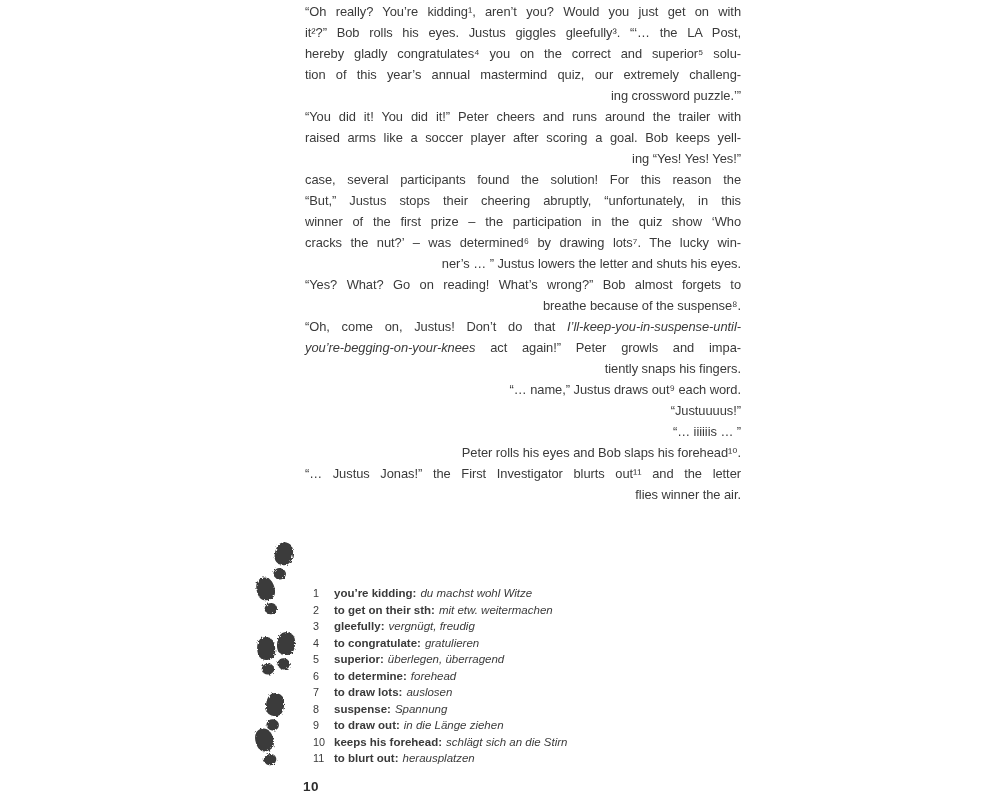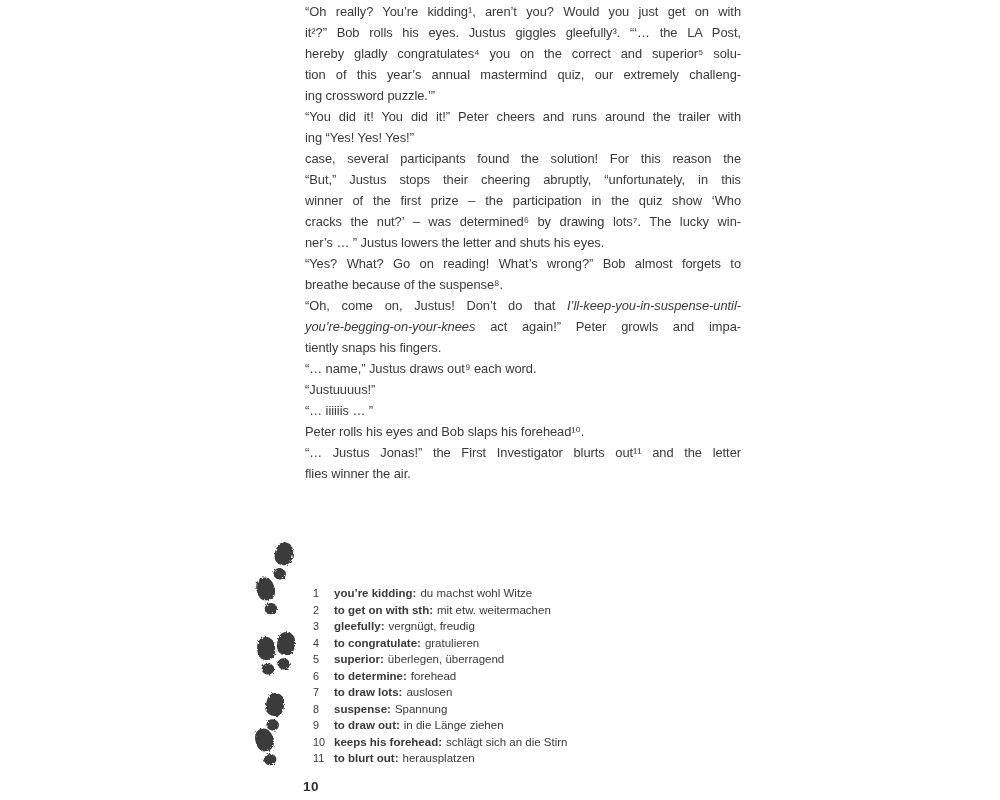--- a/index.html
+++ b/index.html
@@ -23,20 +23,21 @@
     width: 436px;
     color: #3a3a3a;
   }
   .story .line {
     height: 21px;
     line-height: 21px;
     font-size: 12.9px;
     letter-spacing: -0.05px;
     white-space: normal;
     overflow: visible;
+    text-align: right;
   }
   .story .line.j {
     text-align: justify;
     text-align-last: justify;
   }
   .story em {
     font-style: italic;
   }
   
   .footprints {
@@ -68,20 +69,21 @@
     flex: 0 0 21px;
     font-size: 10.8px;
     color: #3a3a3a;
   }
   .vterm {
     font-weight: 700;
   }
   .vtrans {
     font-weight: 400;
     margin-left: 4px;
+    font-style: italic;
   }
   
   .page-number {
     position: absolute;
     left: 303px;
     top: 779px;
     font-size: 13.5px;
     font-weight: 700;
     color: #2e2e2e;
     letter-spacing: 0.5px;
@@ -92,20 +94,21 @@
 
 <div class="page">
 
   <div class="story" id="story" style="color: rgb(58, 58, 58);">
       <div class="line j">“Oh really? You’re kidding¹, aren’t you? Would you just get on with</div>
       <div class="line j">it²?” Bob rolls his eyes. Justus giggles gleefully³. “‘… the LA Post,</div>
       <div class="line j">hereby gladly congratulates⁴ you on the correct and superior⁵ solu-</div>
       <div class="line j">tion of this year’s annual mastermind quiz, our extremely challeng-</div>
       <div class="line">ing crossword puzzle.’”</div>
       <div class="line j">“You did it! You did it!” Peter cheers and runs around the trailer with</div>
+      <div class="line j">raised arms like a soccer player after scoring a goal. Bob keeps yell-</div>
       <div class="line">ing “Yes! Yes! Yes!”</div>
       <div class="line j">case, several participants found the solution! For this reason the</div>
       <div class="line j">“But,” Justus stops their cheering abruptly, “unfortunately, in this</div>
       <div class="line j">winner of the first prize – the participation in the quiz show ‘Who</div>
       <div class="line j">cracks the nut?’ – was determined⁶ by drawing lots⁷. The lucky win-</div>
       <div class="line">ner’s … ” Justus lowers the letter and shuts his eyes.</div>
       <div class="line j">“Yes? What? Go on reading! What’s wrong?” Bob almost forgets to</div>
       <div class="line">breathe because of the suspense⁸.</div>
       <div class="line j">“Oh, come on, Justus! Don’t do that <em>I’ll-keep-you-in-suspense-until-</em></div>
       <div class="line j"><em>you’re-begging-on-your-knees</em> act again!” Peter growls and impa-</div>
@@ -152,21 +155,21 @@
   </svg>
 
   <div class="vocab" id="vocab" style="color: rgb(58, 58, 58);">
       <div class="vrow">
         <span class="vnum">1</span>
         <span class="vterm">you’re kidding:</span>
         <span class="vtrans">du machst wohl Witze</span>
       </div>
       <div class="vrow">
         <span class="vnum">2</span>
-        <span class="vterm">to get on with sth:</span>
+        <span class="vterm">to get on their sth:</span>
         <span class="vtrans">mit etw. weitermachen</span>
       </div>
       <div class="vrow">
         <span class="vnum">3</span>
         <span class="vterm">gleefully:</span>
         <span class="vtrans">vergnügt, freudig</span>
       </div>
       <div class="vrow">
         <span class="vnum">4</span>
         <span class="vterm">to congratulate:</span>

